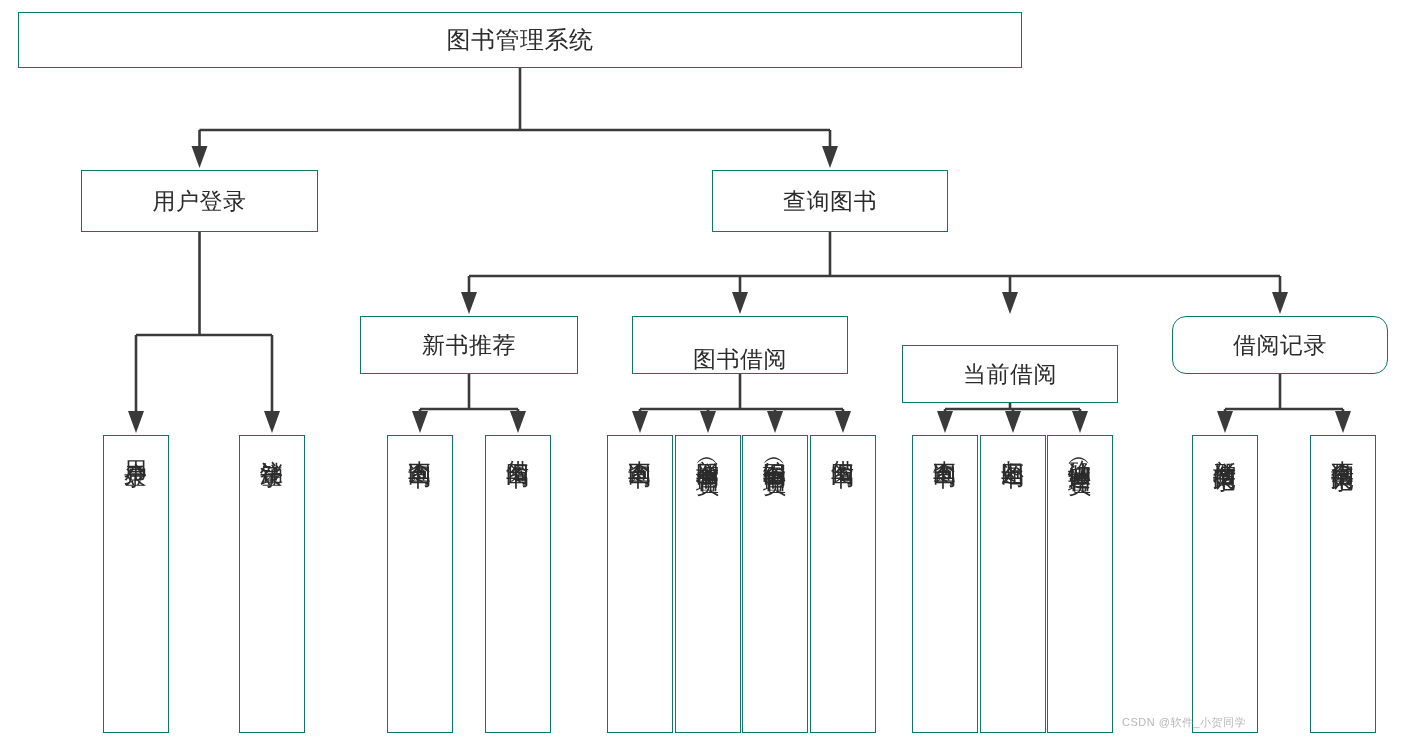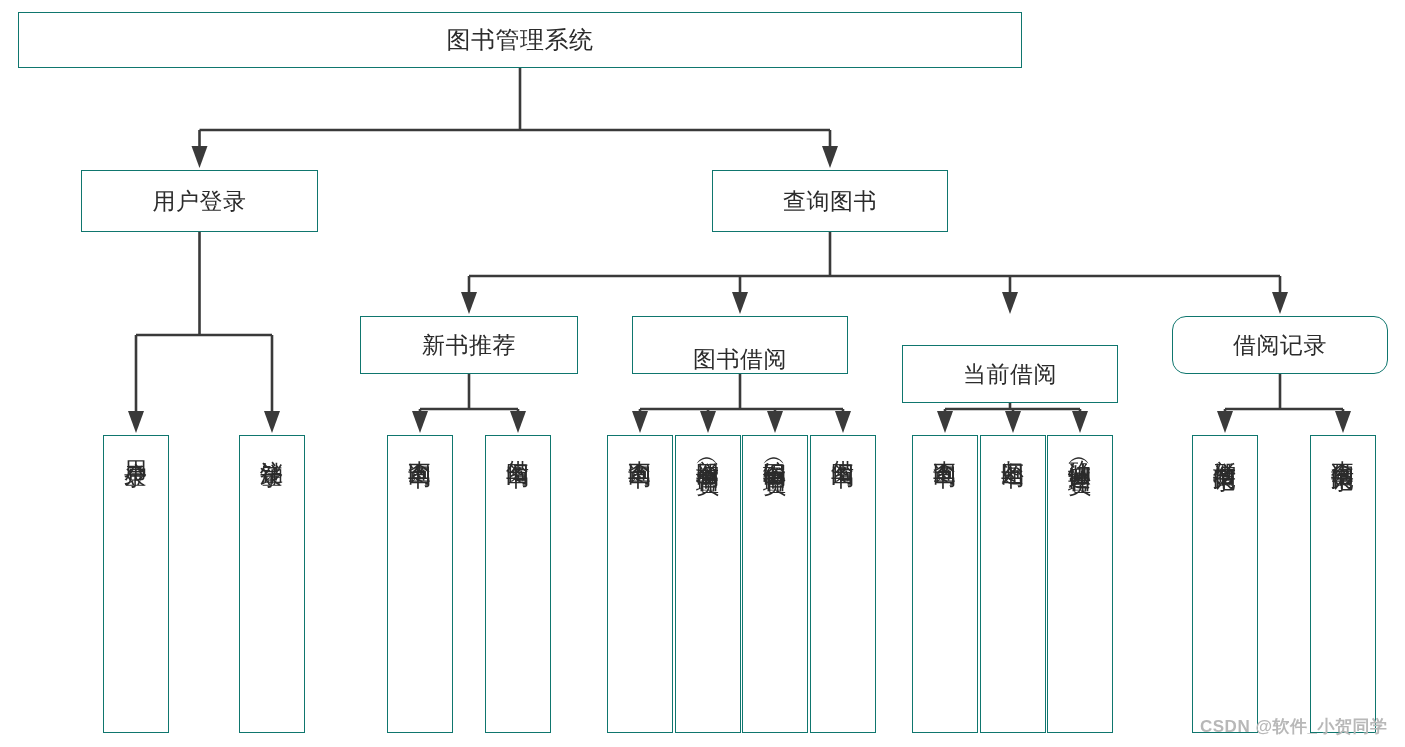--- a/index.html
+++ b/index.html
@@ -59,28 +59,27 @@
   .node.vert .label {
     writing-mode: vertical-rl;
     text-orientation: upright;
     font-size: 23px;
     line-height: 1.05;
     letter-spacing: 2px;
     white-space: nowrap;
   }
   .watermark {
     position: absolute;
-    left: 1200px;
+    left: 1122px;
     top: 715px;
-    font-size: 17px;
+    font-size: 11px;
     color: #b8b8b8;
     white-space: nowrap;
     z-index: 3;
     letter-spacing: 0.5px;
-    font-weight: bold;
   }
 </style>
 </head>
 <body>
 
 <div id="canvas">
   <svg id="edges" viewBox="0 0 1405 747">
       <line x1="520" y1="68" x2="520" y2="130" stroke="#3a3a3a" stroke-width="2.6"></line>
       <line x1="199.5" y1="130" x2="830" y2="130" stroke="#3a3a3a" stroke-width="2.6"></line>
       <line x1="199.5" y1="130" x2="199.5" y2="148" stroke="#3a3a3a" stroke-width="2.6"></line>

